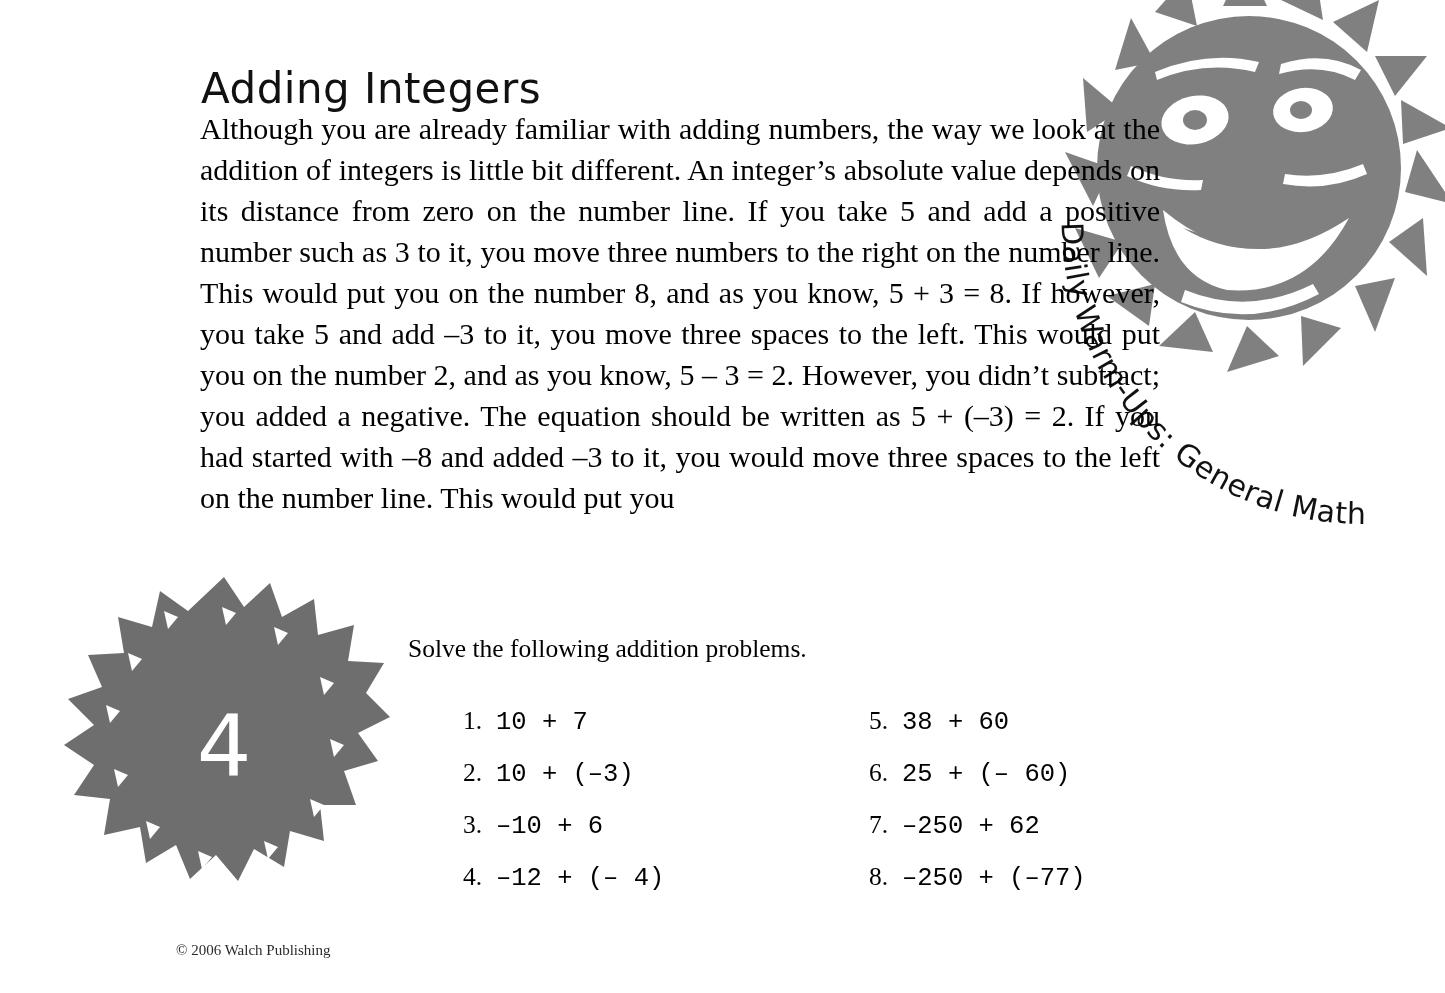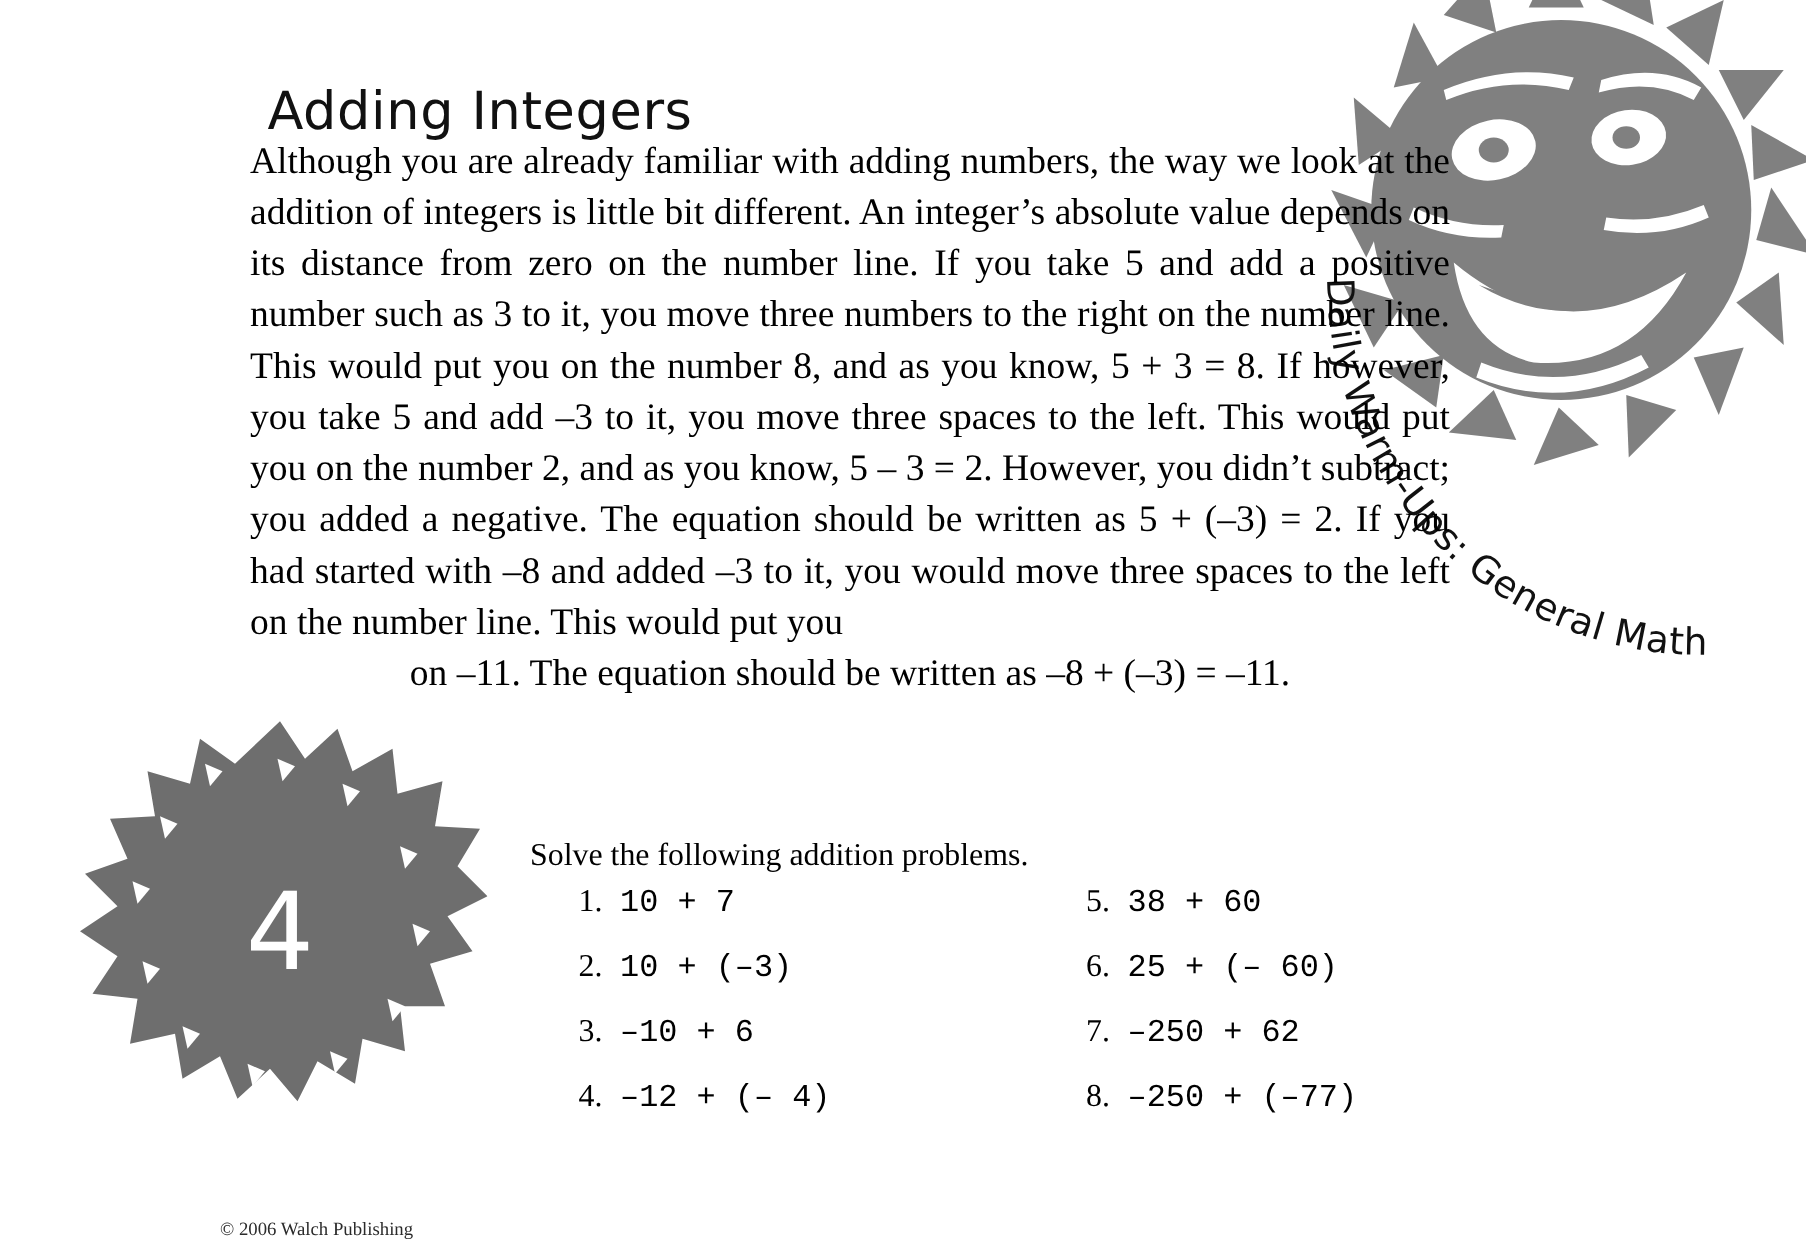--- a/index.html
+++ b/index.html
@@ -12,21 +12,21 @@
     height: 993px;
     position: relative;
     overflow: hidden;
     font-family: "Liberation Serif", serif;
     color: #000000;
   }
 
   
   .page-title {
     position: absolute;
-    left: 214px;
+    left: 201px;
     top: 36px;
     font-family: "DejaVu Sans", sans-serif;
     font-size: 42px;
     font-weight: 400;
     letter-spacing: 0.5px;
     color: #111111;
   }
 
   
   .body-text {
@@ -43,24 +43,23 @@
   }
   .body-text .last-line {
     display: block;
     text-align: center;
   }
 
   
   .instruction {
     position: absolute;
     left: 408px;
-    top: 667px;
+    top: 632px;
     font-size: 25.5px;
     line-height: 34px;
-    margin-left: 16px;
   }
 
   
   .problems {
     position: absolute;
     left: 440px;
     top: 706px;
     width: 700px;
   }
   .prob-col {
@@ -82,21 +81,21 @@
   }
   .prob-exp {
     white-space: nowrap;
     font-family: Liberation Mono, monospace;
   }
 
   
   .copyright {
     position: absolute;
     left: 176px;
-    top: 976px;
+    top: 942px;
     font-size: 15px;
     font-family: "Liberation Serif", serif;
     color: #2b2b2b;
   }
 
   
   .badge {
     position: absolute;
     left: 58px;
     top: 573px;
@@ -207,21 +206,20 @@
         <tspan>General Math</tspan>
       </textPath>
     </text>
   </svg>
 </div>
 
 <h1 class="page-title">Adding Integers</h1>
 
 <div class="body-text">
   <span>Although you are already familiar with adding numbers, the way we look at the addition of integers is little bit different. An integer’s absolute value depends on its distance from zero on the number line. If you take 5 and add a positive number such as 3 to it, you move three numbers to the right on the number line. This would put you on the number 8, and as you know, 5 + 3 = 8. If however, you take 5 and add –3 to it, you move three spaces to the left. This would put you on the number 2, and as you know, 5 – 3 = 2. However, you didn’t subtract; you added a negative. The equation should be written as 5 + (–3) = 2. If you had started with –8 and added –3 to it, you would move three spaces to the left on the number line. This would put you</span>
-  <span class="last-line">on –11. The equation should be written as –8 + (–3) = –11.</span>
 </div>
 
 <div class="badge">
   <svg width="332" height="332" viewBox="0 0 332 332" xmlns="http://www.w3.org/2000/svg">
     <path fill="#6e6e6e" d="M166 4 L186 34 L212 10 L224 44 L256 26 L260 62 L296 52 L290 88 L326 90 L308 120 L332 144 L300 160 L320 188 L286 198 L298 232 L262 232 L266 268 L232 258 L226 294 L196 276 L180 308 L158 282 L132 306 L118 272 L88 290 L82 254 L46 262 L52 226 L16 222 L36 192 L6 172 L36 152 L10 126 L44 114 L30 82 L66 80 L60 44 L94 54 L102 18 L130 38 Z"></path>
     <g fill="#ffffff">
       <path d="M106 38 L120 44 L110 56 Z"></path>
       <path d="M70 80 L84 86 L74 98 Z"></path>
       <path d="M48 132 L62 138 L52 150 Z"></path>
       <path d="M56 196 L70 202 L60 214 Z"></path>

